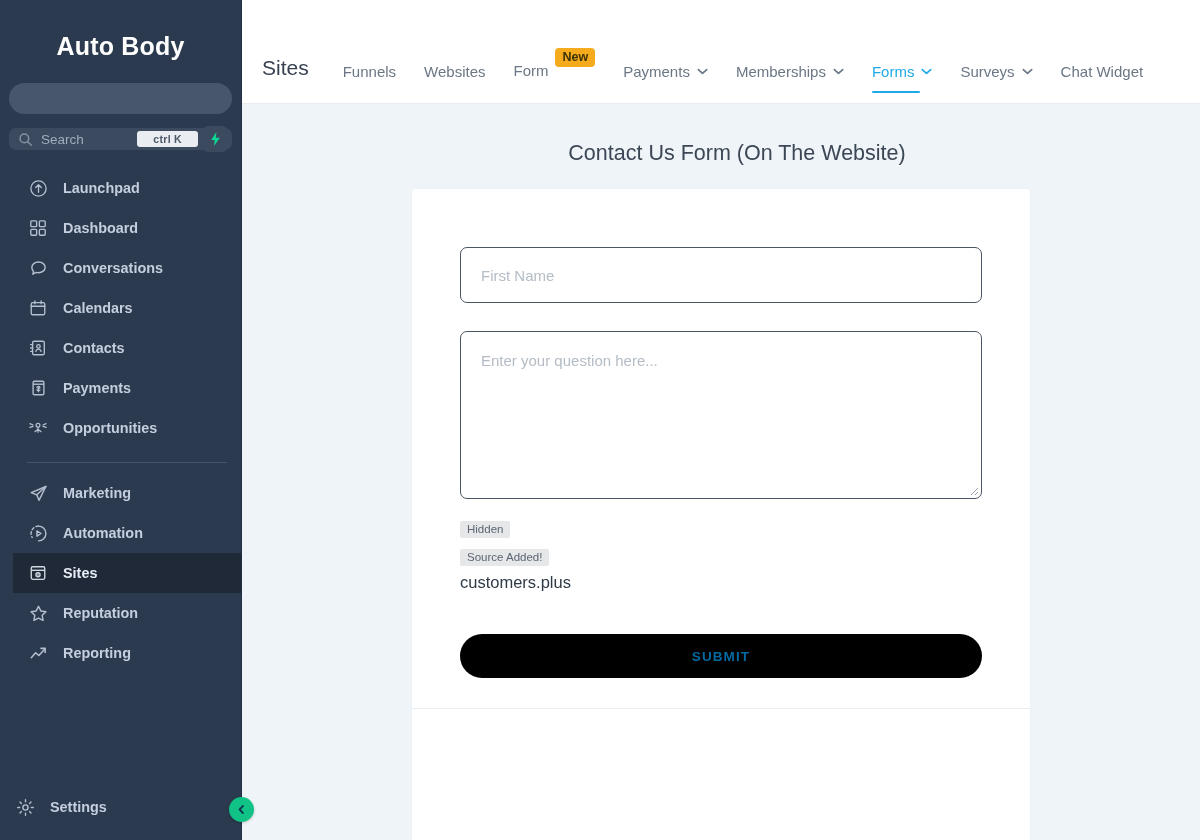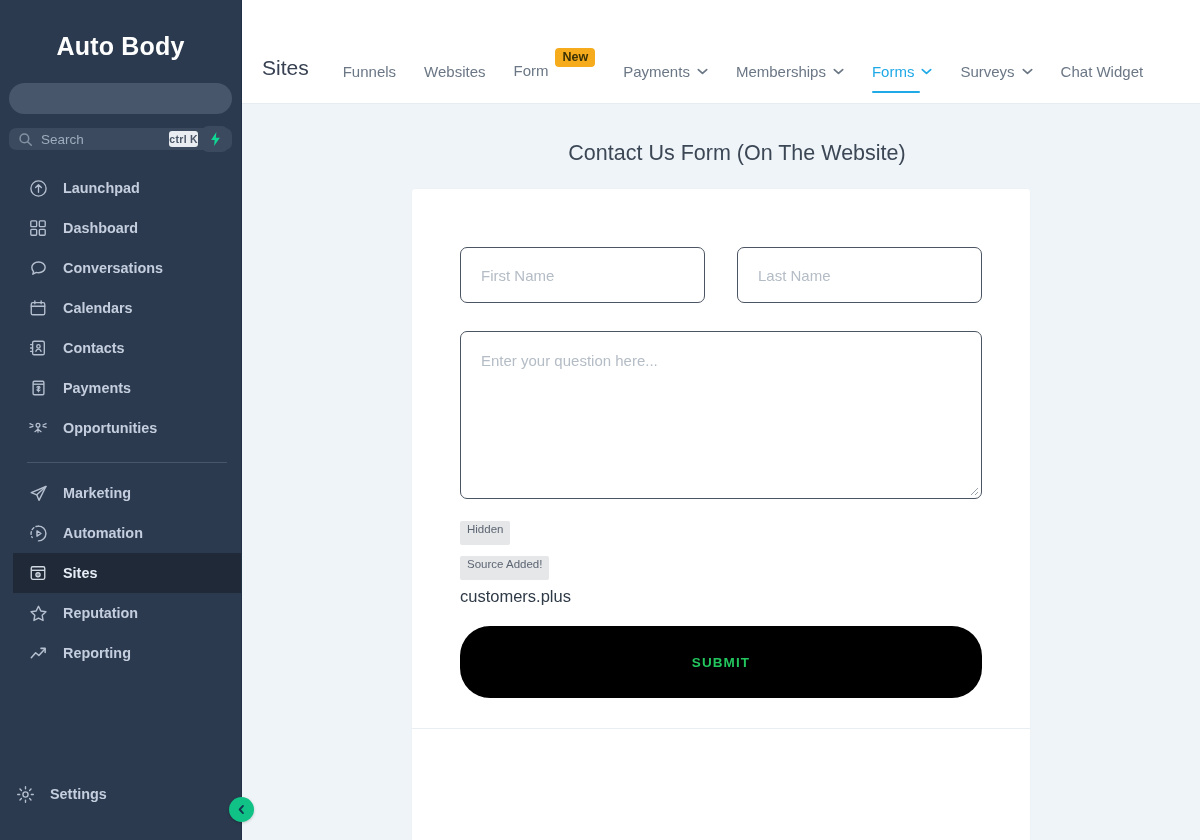--- a/index.html
+++ b/index.html
@@ -43,21 +43,21 @@
     padding: 0 4px 0 9px;
   }
   .search-icon { width: 15px; height: 15px; flex: 0 0 15px; opacity: .72; }
   .search-icon svg { display:block; }
   .search-text {
     color: #9fadbe; font-size: 13.5px; margin-left: 8px; flex: 1 1 auto;
   }
   .kbd {
     background: #e9edf2; color: #4a5566;
     font-size: 10.5px; font-weight: bold;
-    border-radius: 3px; padding: 2px 0;
+    border-radius: 3px; padding: 2px 16px;
     margin-right: 4px; letter-spacing: .3px;
   }
   .bolt-btn {
     width: 26px; height: 26px; border-radius: 6px;
     background: #3b4a5e;
     display: flex; align-items: center; justify-content: center;
     flex: 0 0 26px;
   }
   .bolt-btn svg { display: block; }
 
@@ -77,21 +77,21 @@
   .nav-item .ico svg { display: block; }
   .nav-item.active {
     background: #1f2937;
     color: #e7edf6;
   }
   .nav-divider {
     height: 1px; background: #47566a;
     margin: 14px 14px 10px 14px;
   }
   .nav-spacer { flex: 1 1 auto; }
-  .settings-wrap { padding-bottom: 26px; }
+  .settings-wrap { padding-bottom: 13px; }
 
   .collapse-btn {
     position: absolute;
     left: 229px; bottom: 18px;
     width: 25px; height: 25px; border-radius: 50%;
     background: #10c285;
     display: flex; align-items: center; justify-content: center;
     z-index: 30;
     box-shadow: 0 1px 3px rgba(0,0,0,.2);
     cursor: pointer;
@@ -187,34 +187,34 @@
     position: absolute; right: 3px; bottom: 3px;
     width: 13px; height: 13px; pointer-events: none;
   }
   .resize-grip svg { display: block; }
 
   .hidden-block { margin-top: 8px; }
   .chip {
     display: inline-block;
     background: #e6e7e8; color: #5d6673;
     font-size: 11.5px;
-    padding: 2px 7px 10px 7px;
+    padding: 2px 7px 3px 7px;
     border-radius: 2px;
     margin-bottom: 3px;
     margin-top: 8px;
   }
   .chip-row { display: block; }
   .source-val {
     font-size: 16.5px; color: #2f3a47;
     margin-top: 4px; margin-bottom: 0;
   }
   .submit-btn {
-    display: block; width: 100%; height: 72px;
-    margin-top: 20px;
-    background: #000000; color: #22c55e;
+    display: block; width: 100%; height: 44px;
+    margin-top: 42px;
+    background: #000000; color: #0369a1;
     border: none; border-radius: 30px;
     font-size: 13.5px; font-weight: bold; letter-spacing: 1.1px;
     font-family: "Liberation Sans", sans-serif;
     cursor: pointer;
   }
   .card-sep {
     height: 1px; background: #e9eef2;
     margin: 30px -48px 0 -48px;
   }
 </style>
@@ -469,23 +469,20 @@
     <section class="content">
 
       <div class="form-title">Contact Us Form (On The Website)</div>
 
       <div class="form-card">
 
         <div class="row">
           <div class="fld">
             <input class="inp" type="text" placeholder="First Name" style="">
           </div>
-          <div class="fld">
-            <input class="inp" type="text" placeholder="Last Name" style="">
-          </div>
         </div>
 
 
         <div class="ta-wrap">
           <textarea class="ta" placeholder="Enter your question here..." style=""></textarea>
           <span class="resize-grip">
             <svg width="13" height="13" viewBox="0 0 13 13" fill="none" stroke="#9aa3ad" stroke-width="1">
               <path d="M12 5L5 12M12 9L9 12"></path>
             </svg>
           </span>

